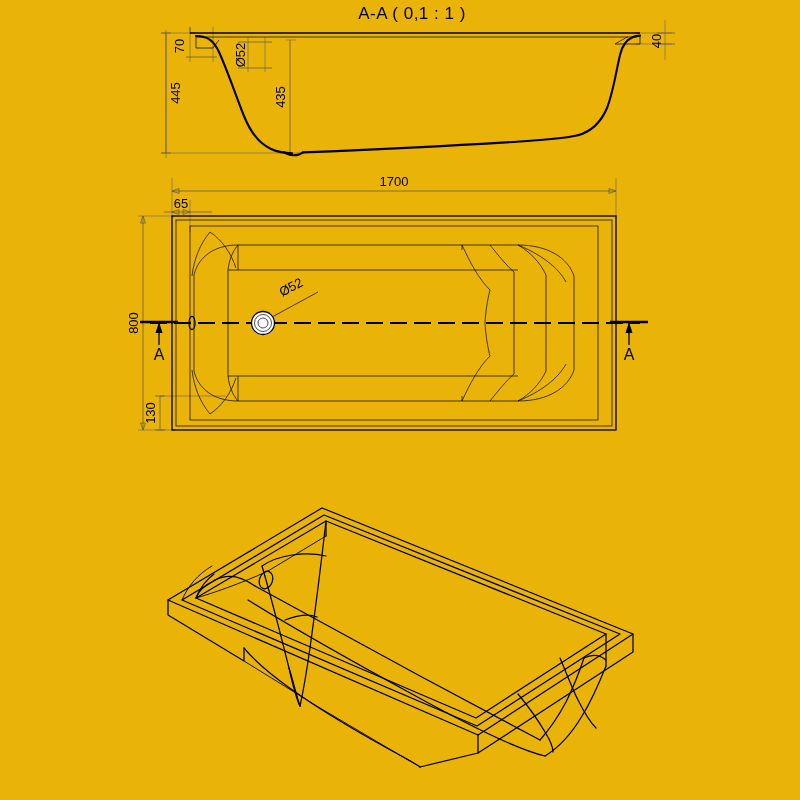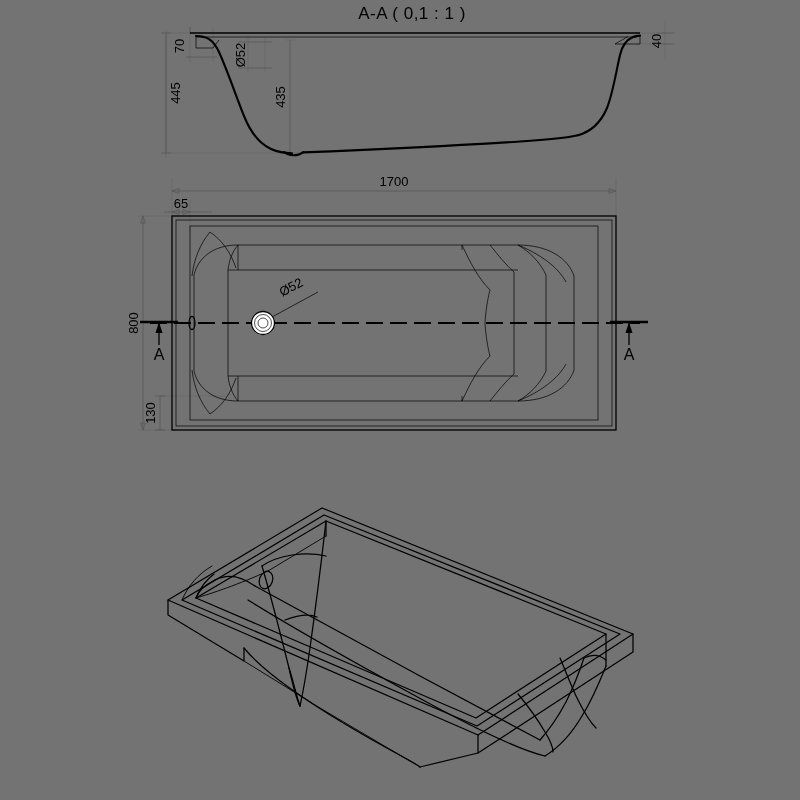--- a/index.html
+++ b/index.html
@@ -8,21 +8,21 @@
     padding: 0;
     background: #ffffff;
   }
   body {
     font-family: "Liberation Sans", sans-serif;
   }
   #sheet {
     position: relative;
     width: 800px;
     height: 800px;
-    background: #737373;
+    background: #eab308;
     overflow: hidden;
   }
   #sheet svg {
     display: block;
   }
   .ln-thin { stroke: #000000; fill: none; stroke-width: 0.7; }
   .ln-dim  { stroke: #555555; fill: none; stroke-width: 0.7; }
   .ln-ext  { stroke: #666666; fill: none; stroke-width: 0.6; }
   .ln-med  { stroke: #000000; fill: none; stroke-width: 1.3; }
   .ln-thick{ stroke: #000000; fill: none; stroke-width: 2.6; }

